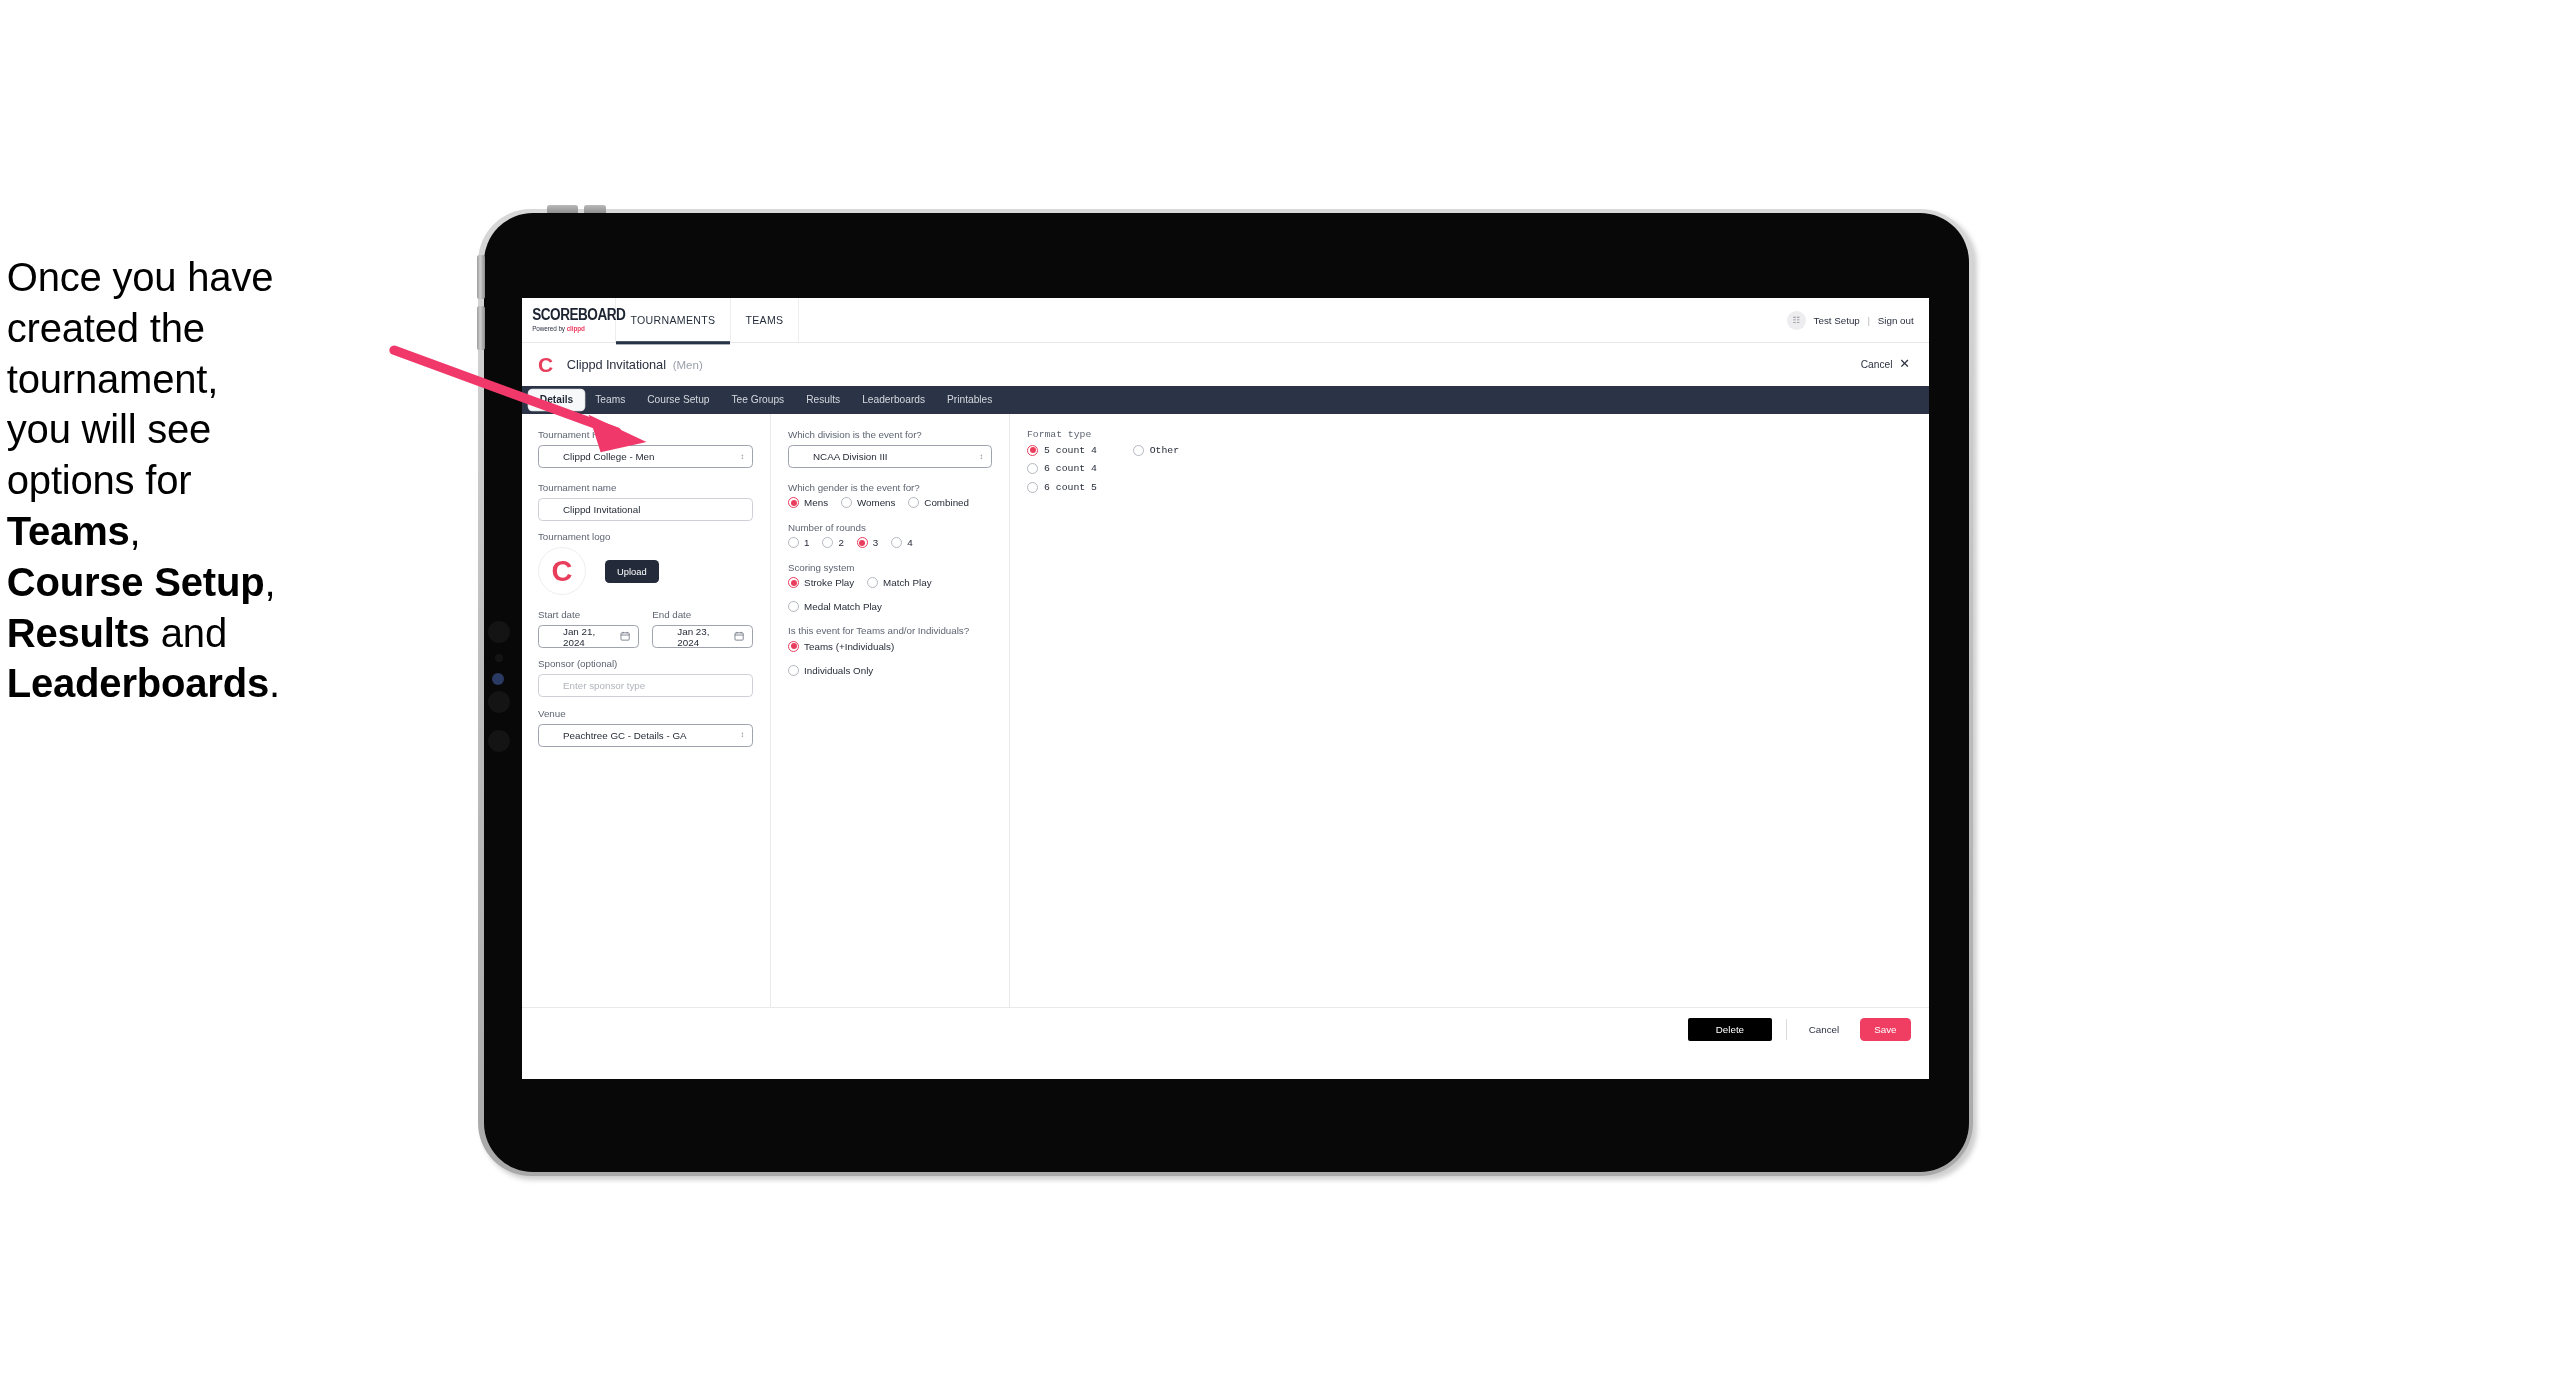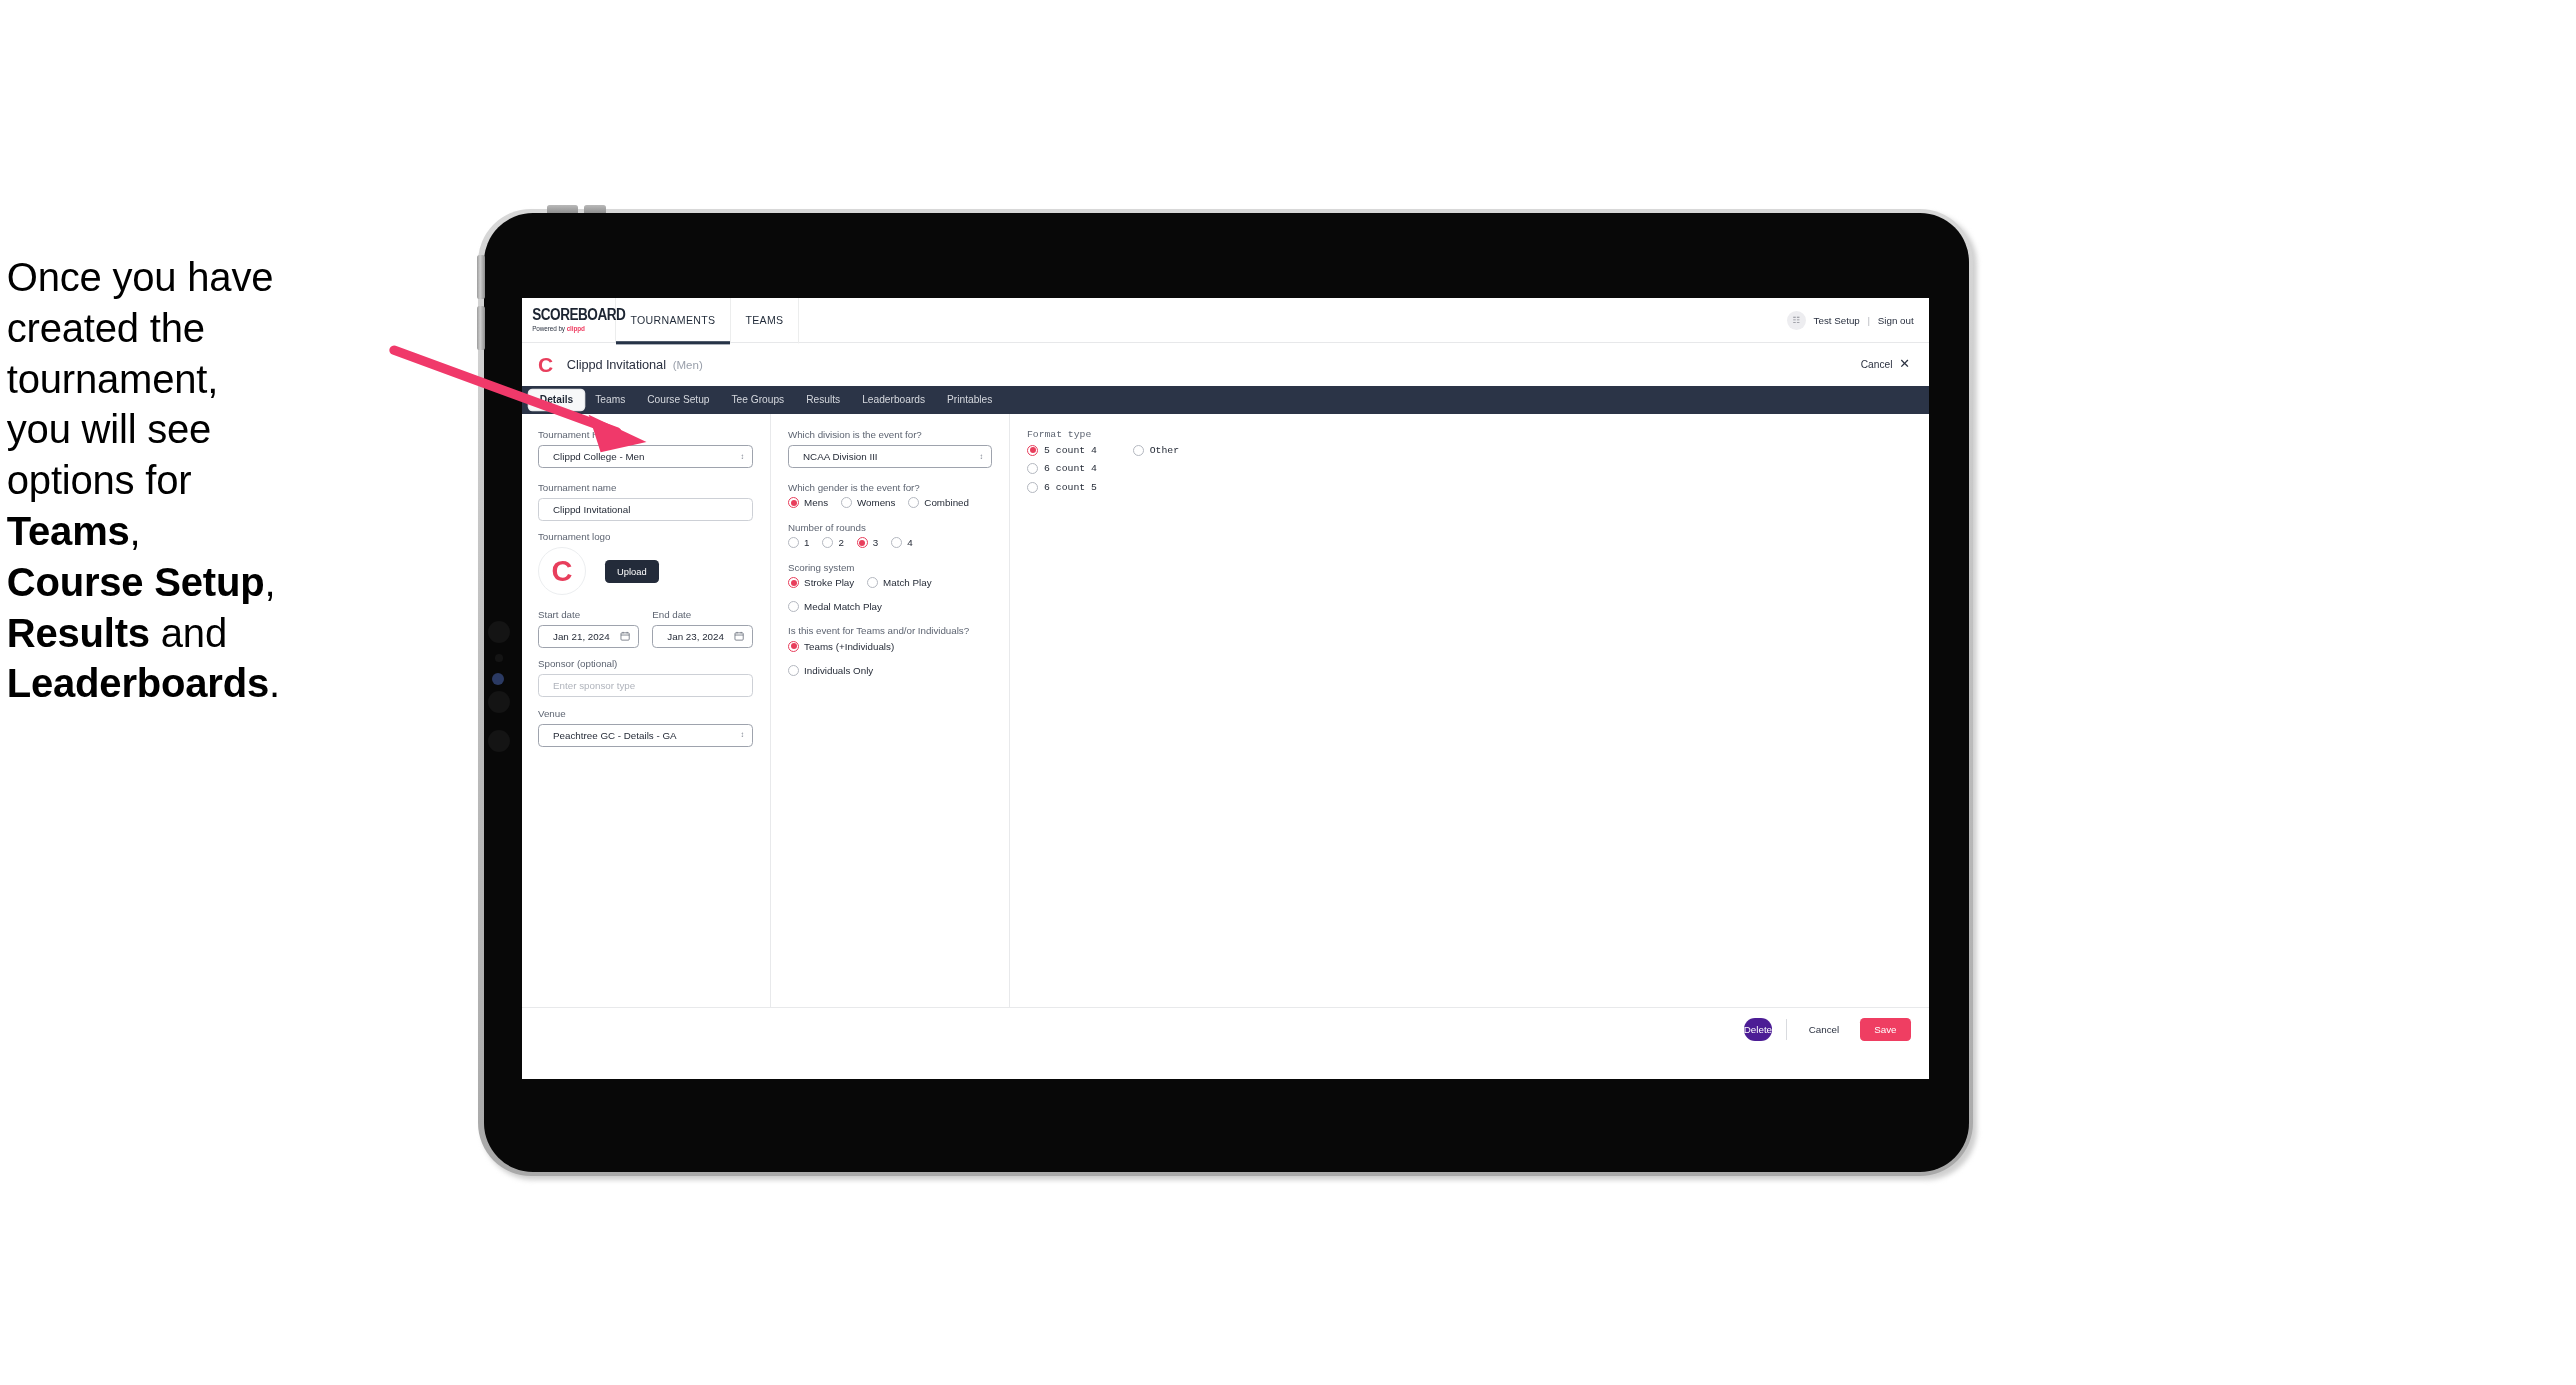--- a/index.html
+++ b/index.html
@@ -179,21 +179,21 @@
 
   .field-label { font-size: 9.8px; color: #5e6572; margin-bottom: 5.1px; letter-spacing:-0.04px;}
   .field-label.tight { margin-bottom: 4.3px; }
 
   .input, .select {
     width: 100%; height: 23px;
     border: 0.9px solid #9ea3ad;
     border-radius: 4.3px;
     background:#fff;
     display: flex; align-items: center;
-    padding: 0 14px;
+    padding: 0 24px;
     font-size: 9.8px; color: #262c38;
     position: relative;
   }
   .input.plain { border-color:#cdd0d6; }
   .input .ph { color:#b0b4bc; }
   .select .caret {
     position: absolute; right: 7.7px; top: 50%; transform: translateY(-50%);
     font-size: 7.7px; color:#6f7683; line-height: 0.9; text-align:center;
   }
   .cal-ico { position:absolute; right: 7.7px; top:50%; transform: translateY(-50%); }
@@ -237,22 +237,22 @@
   .fmt-item { display:flex; align-items:center; gap:6px; font-size:9.8px; color:#262c38; margin-bottom: 7.7px;}
 
   
   .footer {
     height: 44px; background:#fff;
     border-top: 0.9px solid #e8e9eb;
     display:flex; align-items:center; justify-content:flex-end;
     padding-right: 18px; gap: 0;
   }
   .btn-delete {
-    background:#4c1d95; color:#fff; font-size:9.8px;
-    border-radius: 11px; padding: 6px 0;
+    background:#000000; color:#fff; font-size:9.8px;
+    border-radius: 2px; padding: 6px 28px;
   }
   .vdiv { width:0.9px; height:20.4px; background:#d9dbdf; margin: 0 13.6px; }
   .btn-cancel { font-size: 9.8px; color:#2b3140; padding: 6px 8.5px; }
   .btn-save {
     background:#ef3e62; color:#fff; font-size:9.8px;
     border-radius: 4.3px; padding: 6px 14.5px; margin-left: 12px;
   }
 </style>
 </head>
 <body>

